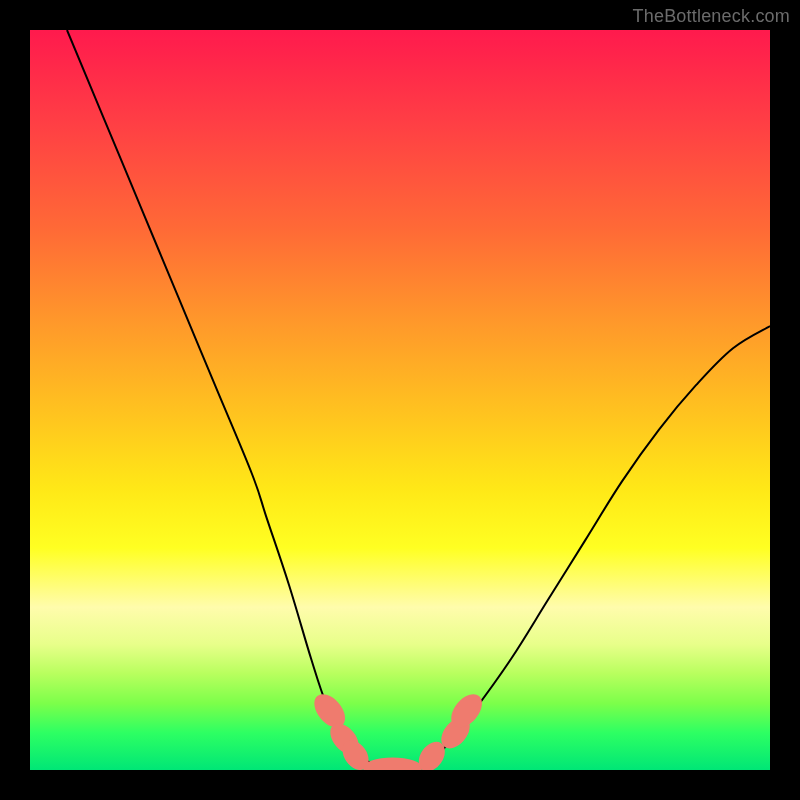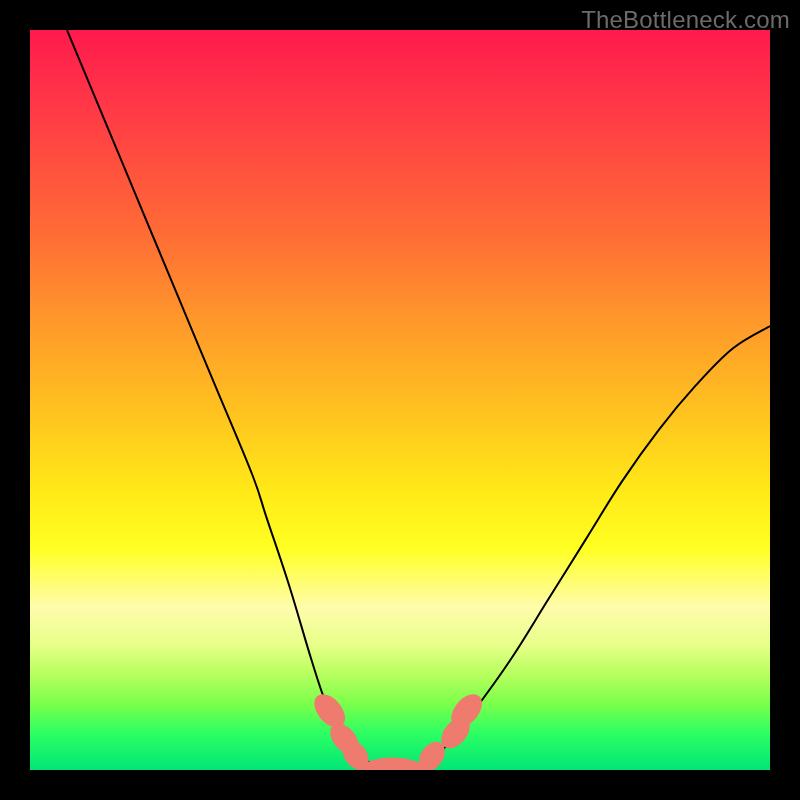--- a/index.html
+++ b/index.html
@@ -41,21 +41,21 @@
       #7cff4a 91%,
       #2dff63 95%,
       #00e676 100%
     );
   }
   .watermark {
     position: absolute;
     top: 6px;
     right: 10px;
     color: #6b6b6b;
-    font-size: 24px;
+    font-size: 18px;
     letter-spacing: 0.2px;
     font-weight: 400;
   }
   svg.curve {
     position: absolute;
     left: 0;
     top: 0;
   }
 </style>
 </head>

